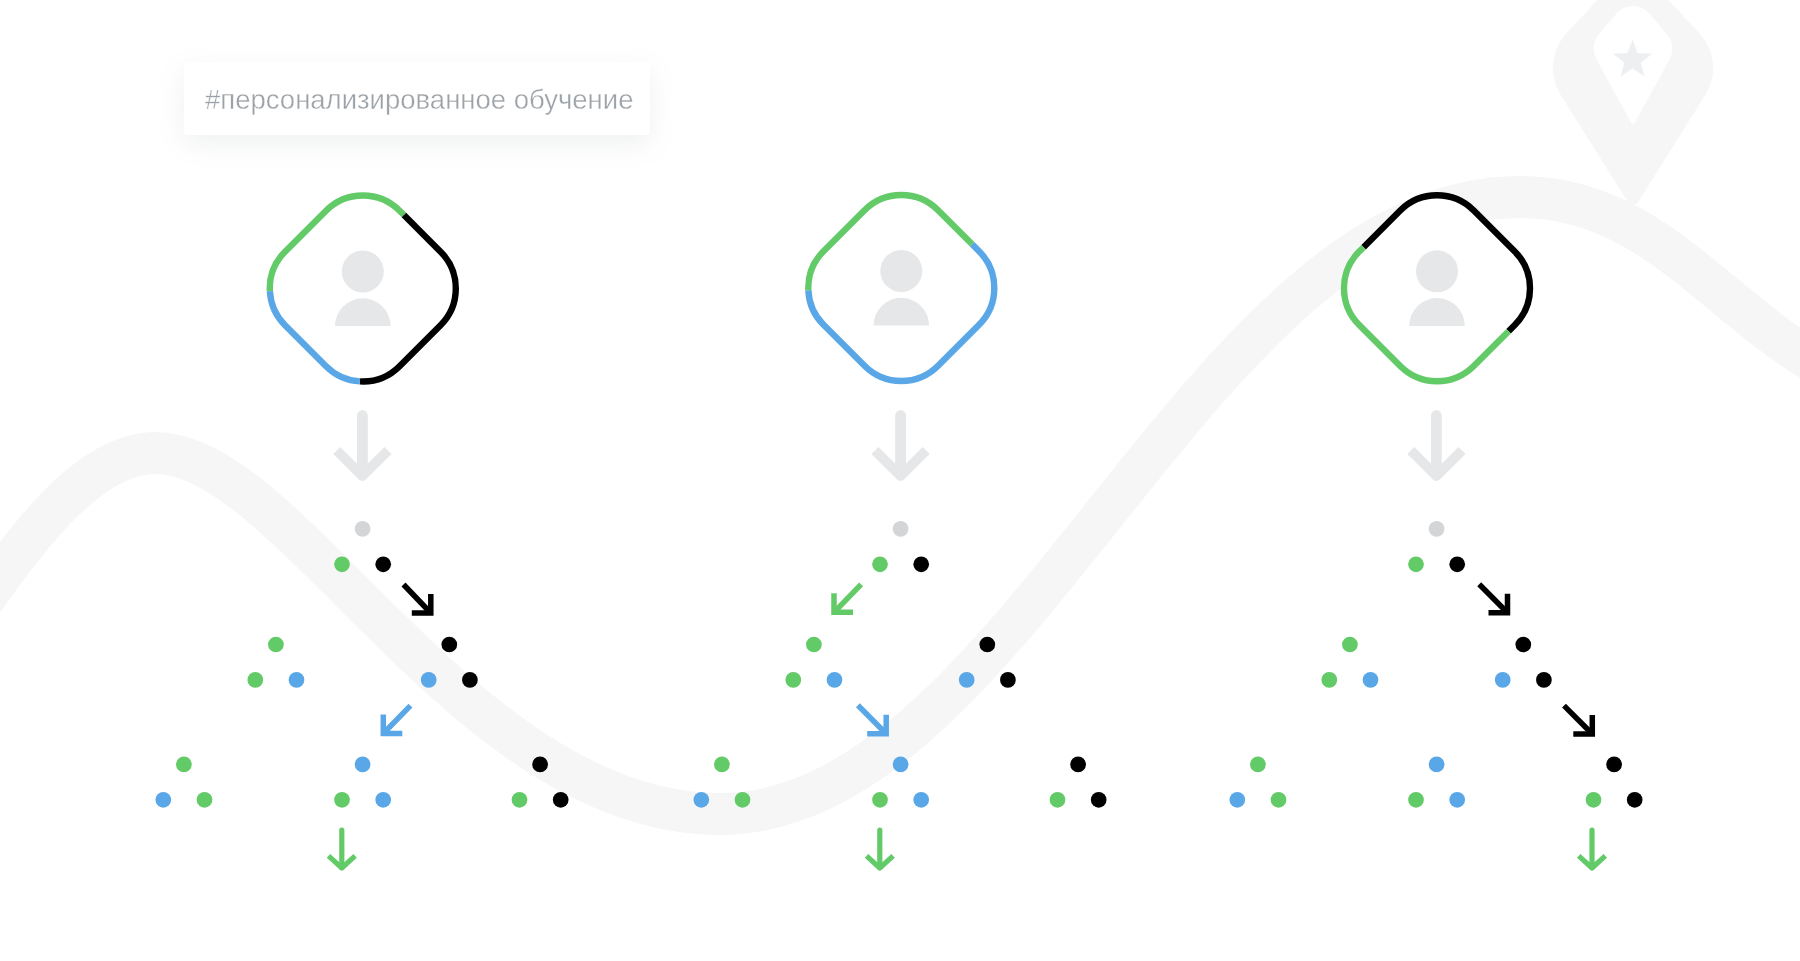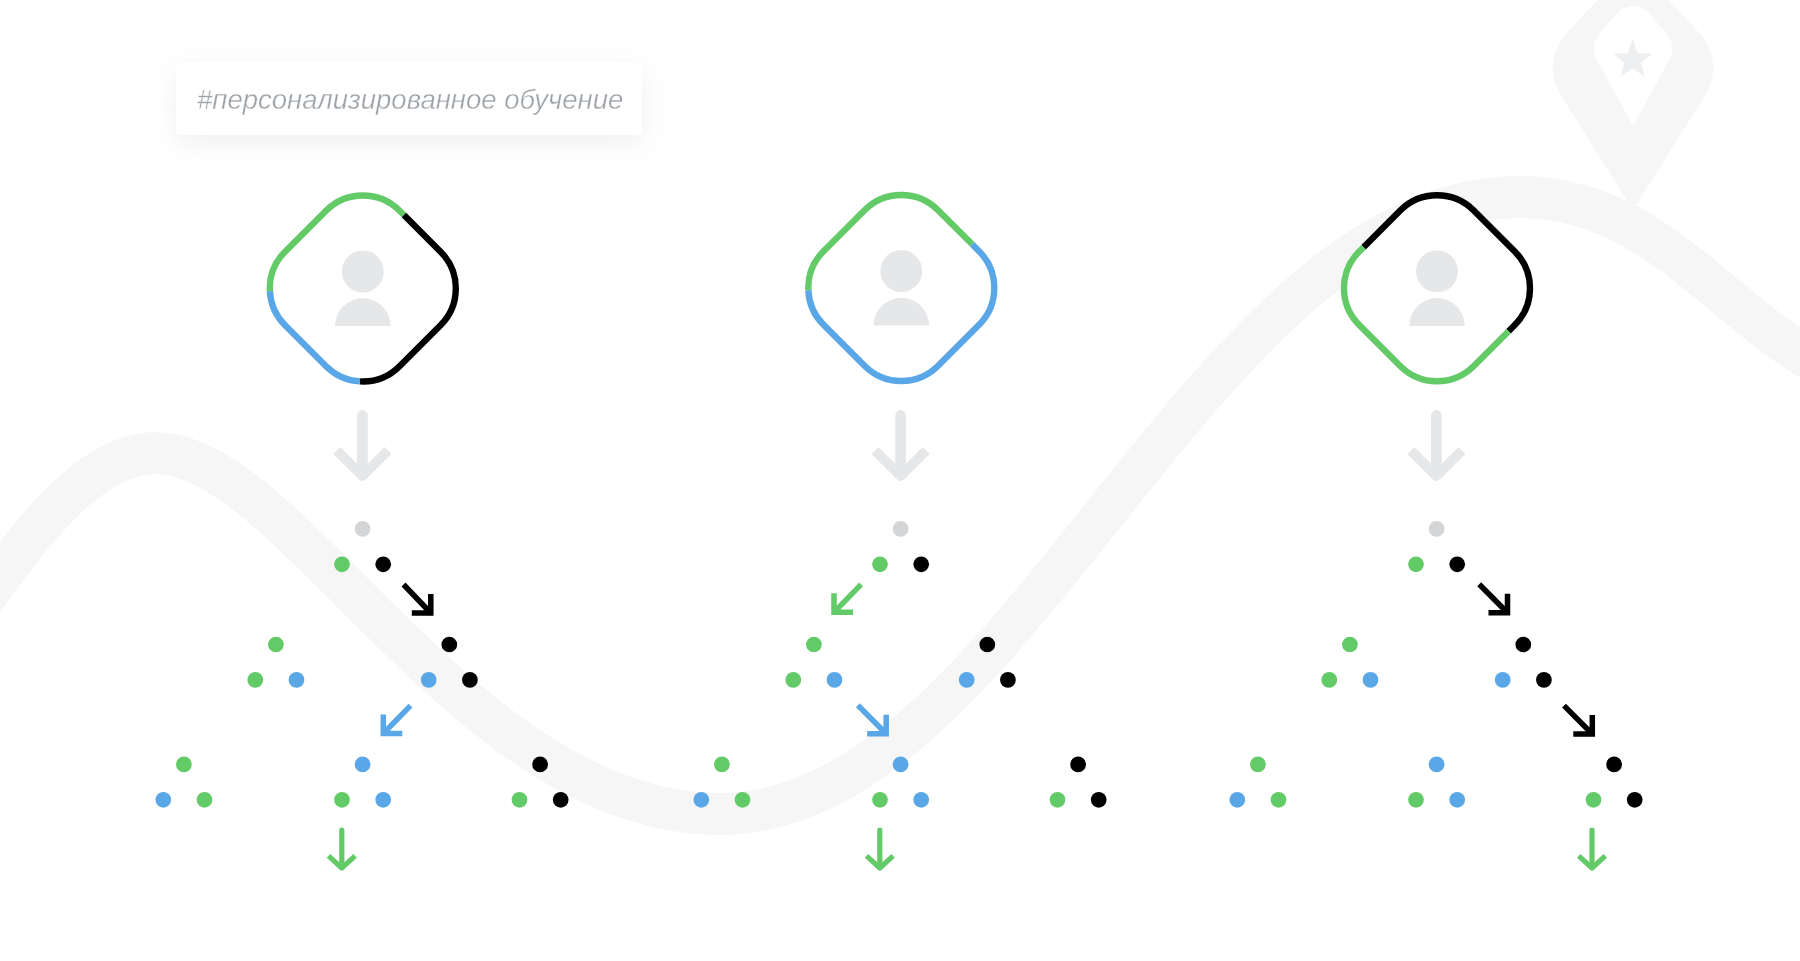--- a/index.html
+++ b/index.html
@@ -1,21 +1,21 @@
 <!DOCTYPE html>
 <html><head>
 <meta charset="utf-8">
 <style>
   html,body{margin:0;padding:0;background:#fff;}
   body{width:1800px;height:961px;overflow:hidden;font-family:"Liberation Sans",sans-serif;}
   .stage{position:relative;width:1800px;height:961px;background:#fff;}
   svg.layer{position:absolute;left:0;top:0;width:1800px;height:961px;display:block;}
-  .chip{position:absolute;left:176px;top:62px;width:466px;height:73px;background:#fff;
+  .chip{position:absolute;left:184px;top:62px;width:466px;height:73px;background:#fff;
         border-radius:4px;box-shadow:0 8px 26px rgba(130,136,146,.13);
-        display:flex;align-items:center;font-style:italic;}
+        display:flex;align-items:center;}
   .chip svg{position:absolute;left:0;top:0;overflow:visible;}
   .chip text{font-family:"Liberation Sans",sans-serif;font-size:27.5px;fill:#9ca2a7;
              stroke:#ffffff;stroke-width:0.35px;paint-order:fill stroke;}
 </style>
 </head>
 <body>
 
 <div class="stage">
   <svg class="layer" id="bg" viewBox="0 0 1800 961">
       <path d="M -234 810 C -93.6 810.0 15.6 453.0 156.0 453.0 C 291.4 453.0 466.2 814.0 720.0 814.0 C 1016.0 814.0 1200.0 197.0 1520.0 197.0 C 1696.3 197.0 1756.5 400.0 1950.0 400.0" fill="none" stroke="#f6f6f7" stroke-width="42" stroke-linecap="butt"></path>

